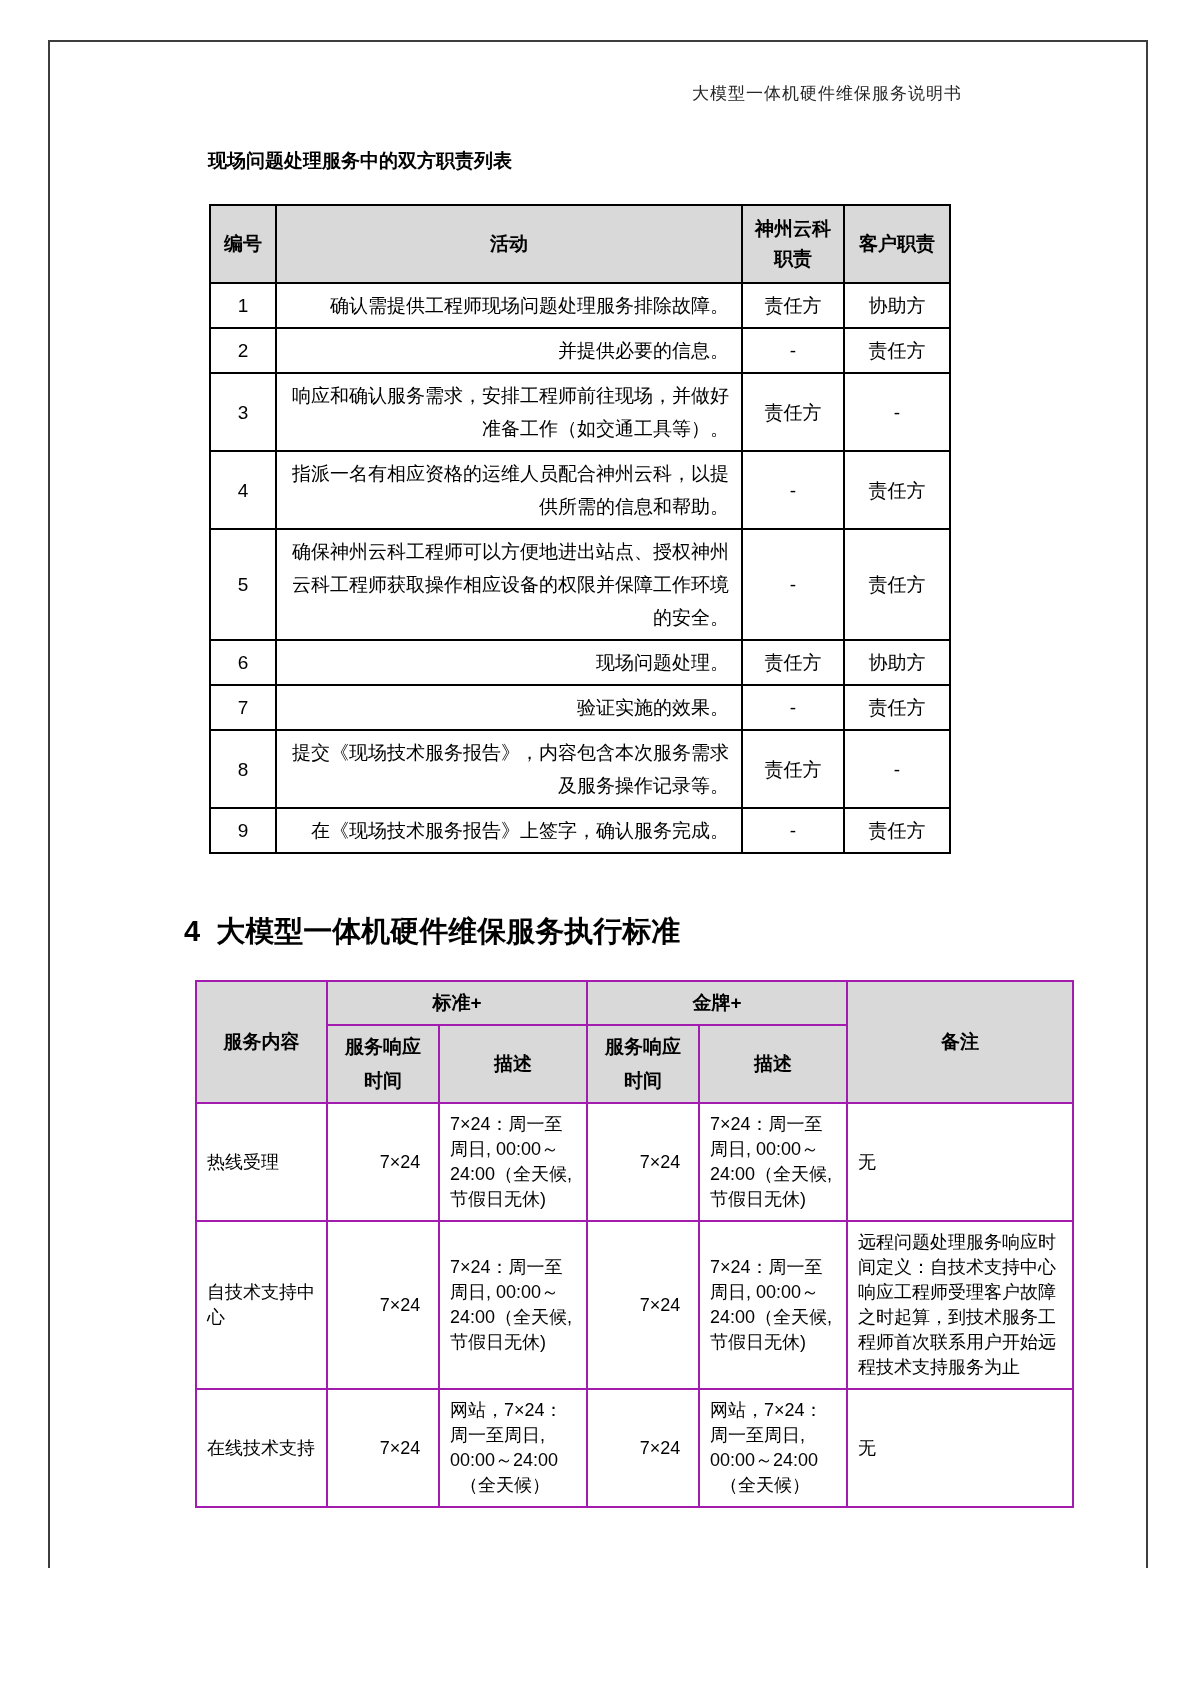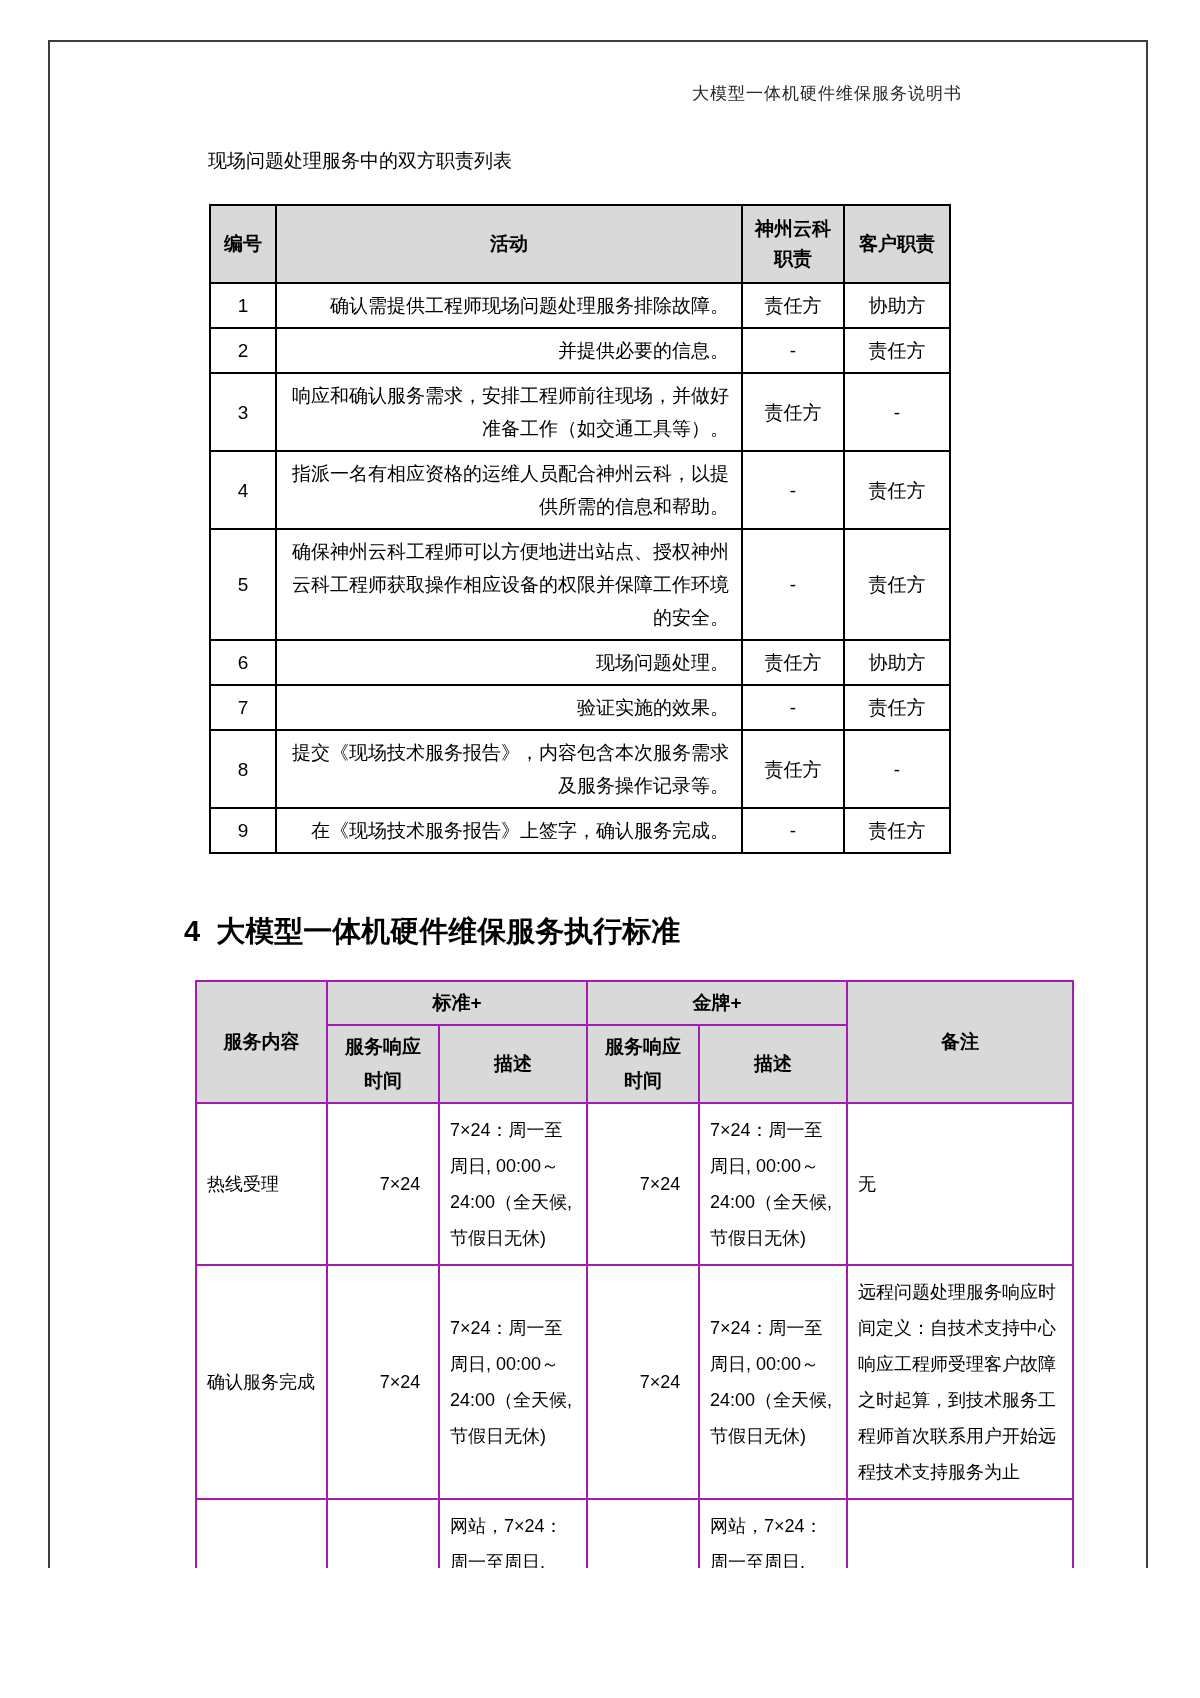--- a/index.html
+++ b/index.html
@@ -12,21 +12,21 @@
     position:absolute;left:48px;top:40px;width:1100px;height:1614px;
     border:2px solid #3d3d3d;box-sizing:border-box;
   }
   .doc-header{
     position:absolute;top:82px;right:238px;
     font-family:"Liberation Serif","DejaVu Serif",serif;
     font-size:17px;color:#262626;letter-spacing:1px;
   }
   .intro{
     position:absolute;left:208px;top:148px;
-    font-size:19px;color:#000;
+    font-size:19px;color:#000;font-weight:bold;
   }
   
   table.resp{
     position:absolute;left:209px;top:204px;width:740px;
     border-collapse:collapse;table-layout:fixed;
   }
   table.resp th,table.resp td{
     border:2px solid #000;vertical-align:middle;
     font-size:19px;line-height:33px;
   }
@@ -48,21 +48,21 @@
     border-collapse:collapse;table-layout:fixed;
   }
   table.sla th,table.sla td{
     border:2px solid #a21caf;vertical-align:middle;box-sizing:border-box;
   }
   table.sla th{
     background:#d9d9d9;font-weight:bold;text-align:center;
     font-size:19px;line-height:34px;padding:4px 4px;white-space:pre-line;
   }
   table.sla th.group{height:40px;}
-  table.sla td{font-size:18px;line-height:36px;padding:8px 10px;}
+  table.sla td{font-size:18px;line-height:25px;padding:8px 10px;}
   table.sla td.svc{text-align:left;border-radius:12px;}
   table.sla td.rtime{text-align:center;padding-left:44px;}
   table.sla td.desc{text-align:left;white-space:pre-wrap;}
   table.sla td.remark{text-align:left;white-space:pre-wrap;}
   
   .footer{
     position:absolute;top:1586px;left:48px;width:1100px;text-align:center;
     font-family:"Liberation Serif","DejaVu Serif",serif;font-size:17px;color:#000;
   }
   .footer .num{font-weight:bold;}
@@ -191,21 +191,21 @@
 24:00（全天候,
 节假日无休)</td>
         <td class="rtime">7×24</td>
         <td class="desc">7×24：周一至
 周日, 00:00～
 24:00（全天候,
 节假日无休)</td>
         <td class="remark">无</td>
       </tr>
       <tr>
-        <td class="svc">确认服务完成</td>
+        <td class="svc">自技术支持中心</td>
         <td class="rtime">7×24</td>
         <td class="desc">7×24：周一至
 周日, 00:00～
 24:00（全天候,
 节假日无休)</td>
         <td class="rtime">7×24</td>
         <td class="desc">7×24：周一至
 周日, 00:00～
 24:00（全天候,
 节假日无休)</td>

